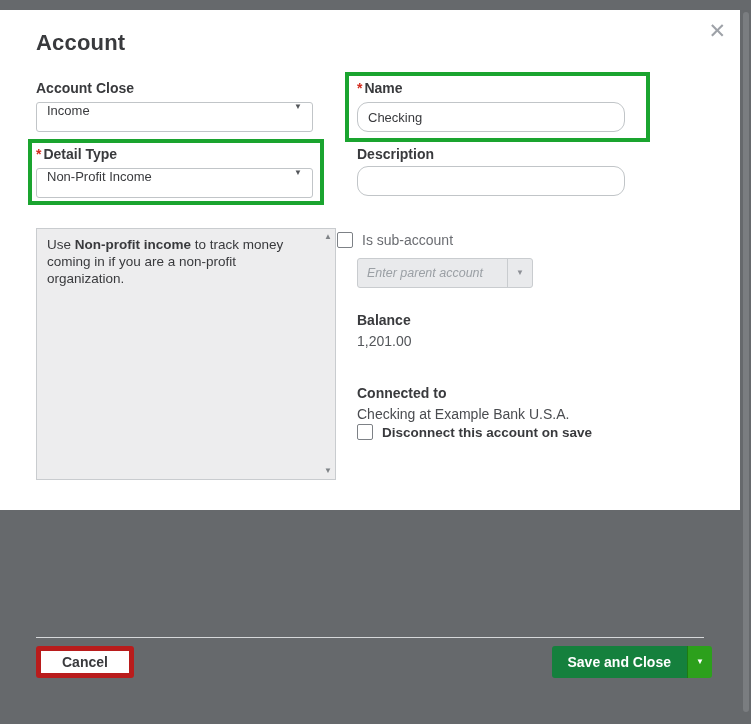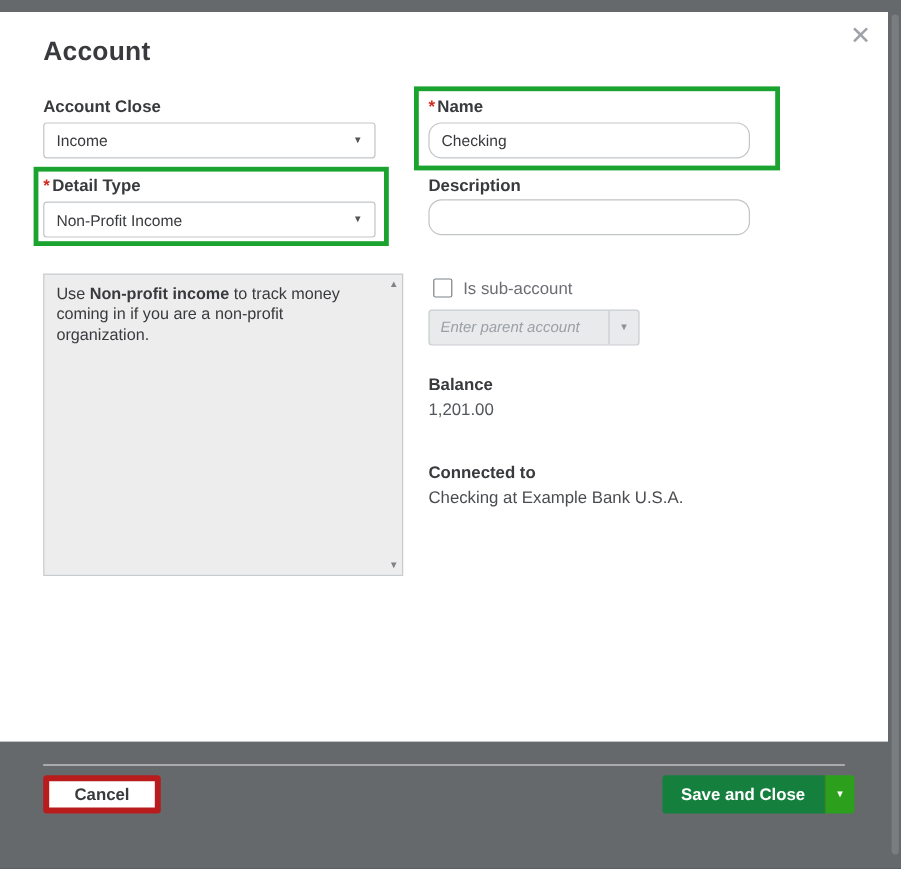--- a/index.html
+++ b/index.html
@@ -1,30 +1,30 @@
 <!DOCTYPE html>
 <html><head>
 <meta charset="utf-8">
 <style>
   * { margin:0; padding:0; box-sizing:border-box; }
   html,body { background:#4b4e51; }
   body { font-family:"Liberation Sans", sans-serif; }
   .screen { position:relative; width:751px; height:724px; background:#66696c; overflow:hidden; margin:0 auto; }
   .abs { position:absolute; }
-  .modal { position:absolute; left:0; top:10px; width:740px; height:608px; background:#ffffff; }
+  .modal { position:absolute; left:0; top:10px; width:740px; height:500px; background:#ffffff; }
   .page-scrollbar { position:absolute; left:743px; top:12px; width:6px; height:700px; background:#7a7d80; border-radius:3px; }
 
   .title { left:36px; top:20px; font-size:22px; font-weight:600; color:#393a3d; letter-spacing:.2px; }
   .close { right:8px; top:4px; font-size:21px; color:#9ea2a8; cursor:pointer; padding:6px; line-height:1; }
 
   .lbl { font-size:14px; font-weight:600; color:#393a3d; white-space:nowrap; }
   .req { color:#d32b1e; margin-right:2px; }
 
   .select { height:30px; border:1px solid #c1c5c8; border-radius:3px; background:#fff;
-            display:flex; align-items:center; justify-content:space-between;
+            display:flex; justify-content:space-between;
             padding:0 10px; font-size:13px; color:#393a3d; cursor:pointer; }
   .caret { font-size:8px; color:#53565a; line-height:1; }
 
   .input { height:30px; border:1px solid #c1c5c8; border-radius:11px; padding:0 10px;
            font-size:13px; color:#393a3d; font-family:inherit; background:#fff; outline:none; }
 
   .desc-box { background:#ededee; border:1px solid #c9cccf; color:#393a3d;
               font-size:13.5px; line-height:17px; padding:7px 22px 7px 10px; }
   .scroll-arrow { position:absolute; right:3px; font-size:8px; color:#7f8387; line-height:1; }
 
@@ -96,38 +96,42 @@
     <div class="hl" style="left:345px; top:62px; width:305px; height:70px;"></div>
 
     <div class="abs lbl" style="left:357px; top:70px;"><span class="req">*</span><span>Name</span></div>
 
     <input class="abs input" style="left: 357px; top: 92px; width: 268px;" value="Checking">
 
     <div class="abs lbl" style="left:357px; top:136px;">Description</div>
 
     <input class="abs input" style="left: 357px; top: 156px; width: 268px;" value="">
 
-    <div class="abs check-row" style="left:361px; top:222px;">
+    <div class="abs check-row" style="left:337px; top:222px;">
       <span class="checkbox"></span>
       <span class="sub-lbl">Is sub-account</span>
     </div>
 
     <div class="abs parent-select" style="left:357px; top:248px; width:176px; height:30px;">
       <span class="ph">Enter parent account</span>
       <span class="arrow">
           <span class="caret" style="color:#8d9096;">▼</span>
         </span>
     </div>
 
     <div class="abs lbl" style="left:357px; top:302px;">Balance</div>
     <div class="abs value-text" style="left:357px; top:323px;">1,201.00</div>
 
     <div class="abs lbl" style="left:357px; top:375px;">Connected to</div>
     <div class="abs value-text" style="left:357px; top:396px; color:#4a4c50;">Checking at Example Bank U.S.A.</div>
 
+    <div class="abs check-row" style="left:357px; top:414px;">
+      <span class="checkbox"></span>
+      <span class="bold-lbl">Disconnect this account on save</span>
+    </div>
 
     <div class="abs divider"></div>
 
     <button class="abs btn-cancel">Cancel</button>
 
     <div class="abs save-group">
       <button class="btn-save">Save and Close</button>
       <span class="btn-save-caret">
           <span class="caret" style="color:#fff;">▼</span>
         </span>

